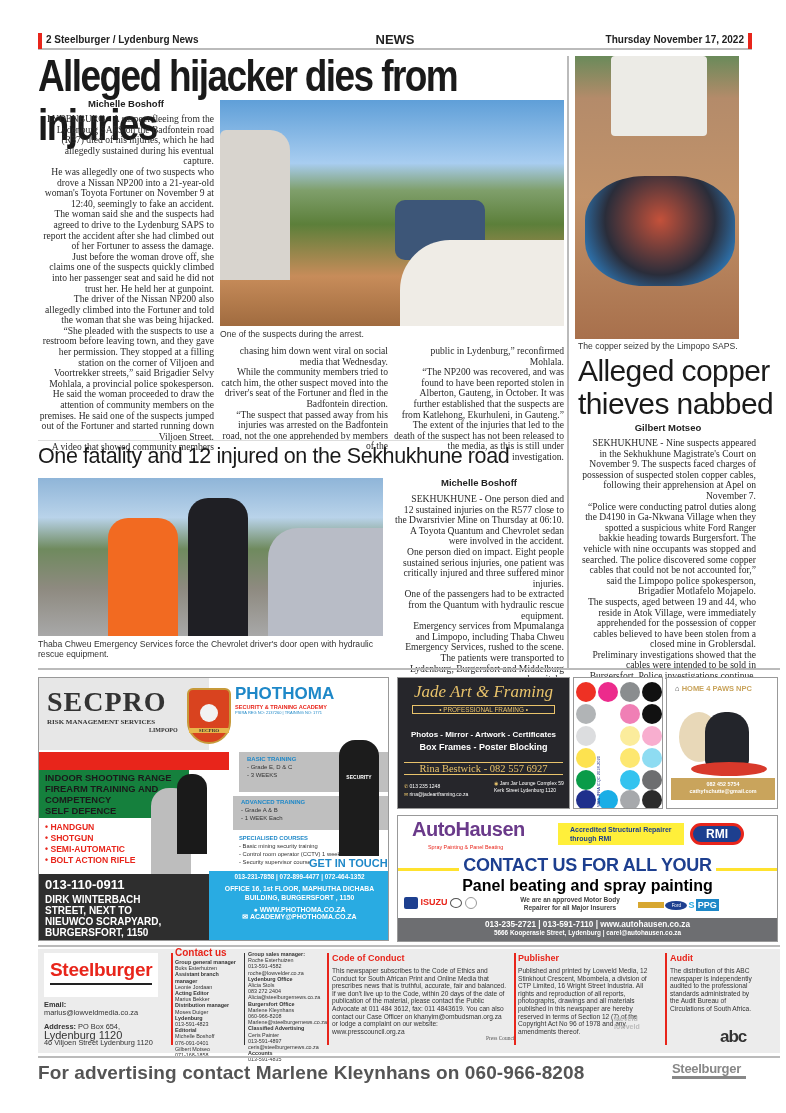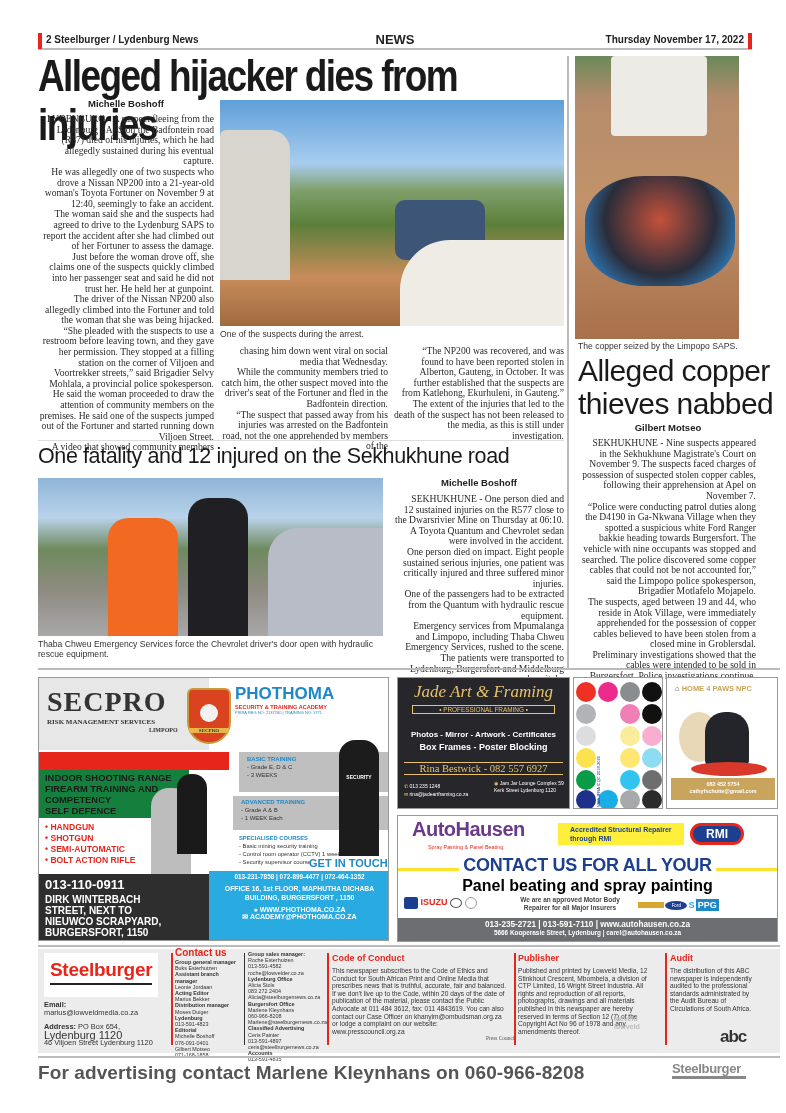--- a/index.html
+++ b/index.html
@@ -87,20 +87,21 @@
   <div style="position:absolute;left:180px;top:140px;width:170px;height:100px;background:#efece6;border-radius:50px 0 0 0;"></div>
 </div>
 <div class="abs caption sans" style="top:329px;left:220px;width:344px;">One of the suspects during the arrest.</div>
 
 <div class="abs body" style="top:346px;left:220px;width:168px;">
   <p style="text-indent:0">chasing him down went viral on social media that Wednesday.</p>
   <p>While the community members tried to catch him, the other suspect moved into the driver's seat of the Fortuner and fled in the Badfontein direction.</p>
   <p>“The suspect that passed away from his injuries was arrested on the Badfontein road, not the one apprehended by members of the</p>
 </div>
 <div class="abs body" style="top:346px;left:394px;width:170px;">
+  <p style="text-indent:0">public in Lydenburg,” reconfirmed Mohlala.</p>
   <p>“The NP200 was recovered, and was found to have been reported stolen in Alberton, Gauteng, in October. It was further established that the suspects are from Katlehong, Ekurhuleni, in Gauteng.”</p>
   <p>The extent of the injuries that led to the death of the suspect has not been released to the media, as this is still under investigation.</p>
 </div>
 
 <div class="abs vrule" style="top:56px;left:567px;height:612px;"></div>
 
 <div class="abs photo ph-copper" style="top:56px;left:575px;width:164px;height:283px;">
   <div style="position:absolute;left:36px;top:0;width:96px;height:80px;background:#ecebe6;border-radius:4px;"></div>
   <div style="position:absolute;left:10px;top:120px;width:150px;height:110px;background:radial-gradient(circle at 50% 40%, #c4513a 0%, #2a2d3a 55%, #2d6fa8 80%, transparent 100%);border-radius:40%;"></div>
 </div>

